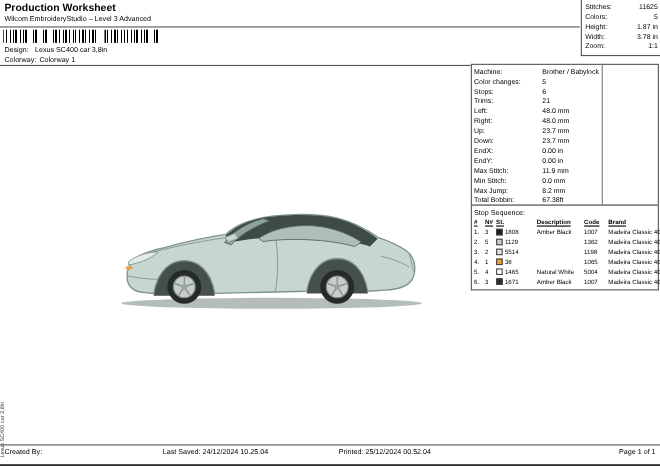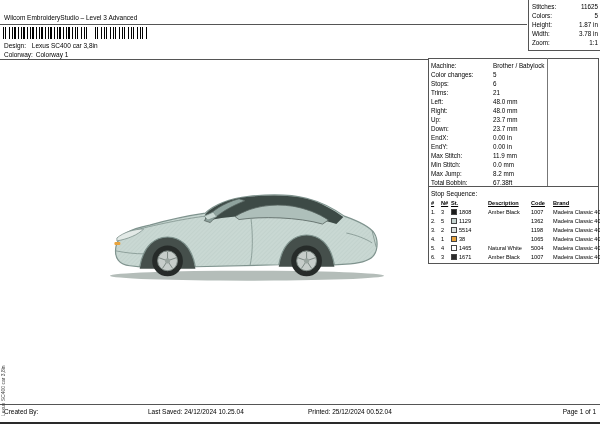--- a/index.html
+++ b/index.html
@@ -53,20 +53,21 @@
   .vertical-label { position:absolute; left:0px; top:330px; height:86px; width:7px;
     writing-mode:vertical-rl; transform:rotate(180deg); font-size:5px; color:#444; overflow:hidden; }
 
   .car-svg { position:absolute; left:102px; top:183px; width:288px; height:100px; }
 </style>
 </head>
 <body>
 
 <div class="page">
 
+  <div class="title">Production Worksheet</div>
   <div class="subtitle">Wilcom EmbroideryStudio – Level 3 Advanced</div>
 
   <div class="hline" id="line-top"></div>
 
   <div class="barcode" id="barcode-1"></div>
   <div class="barcode" id="barcode-2"></div>
 
   <div class="info-row" id="design-row">
     <span class="lbl">Design:</span>
     <span class="val">Lexus SC400 car 3,8in</span>

